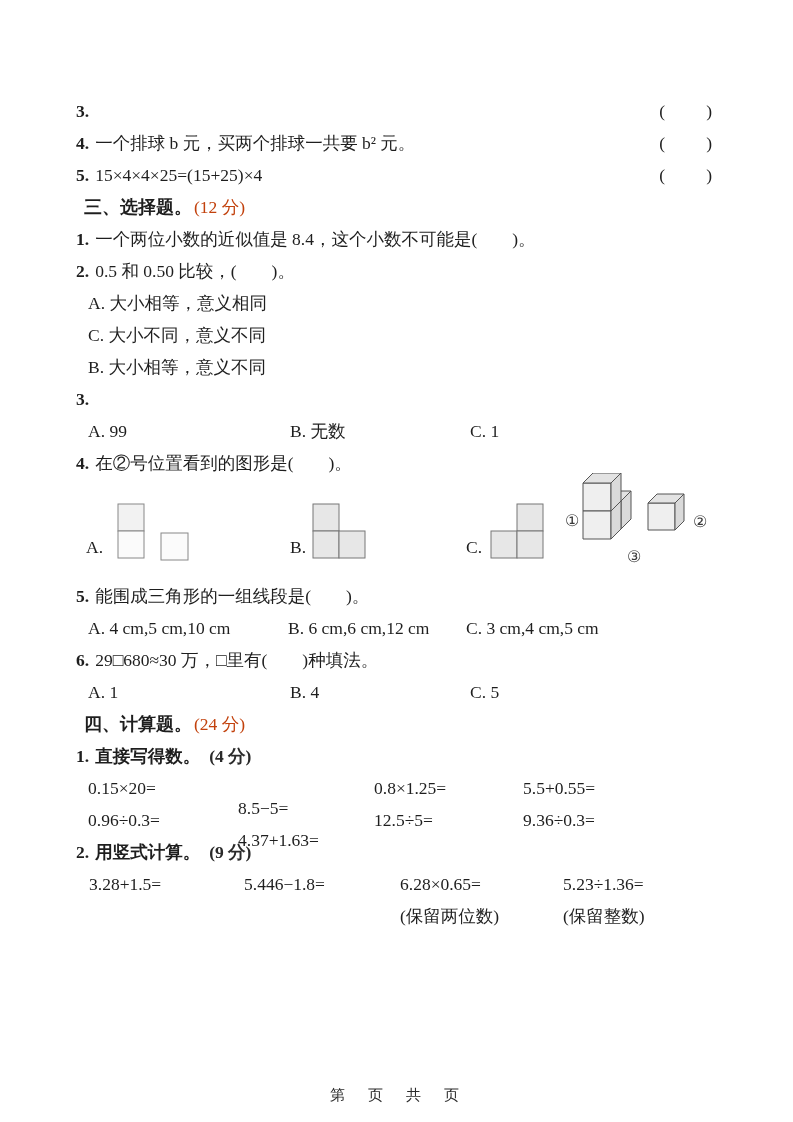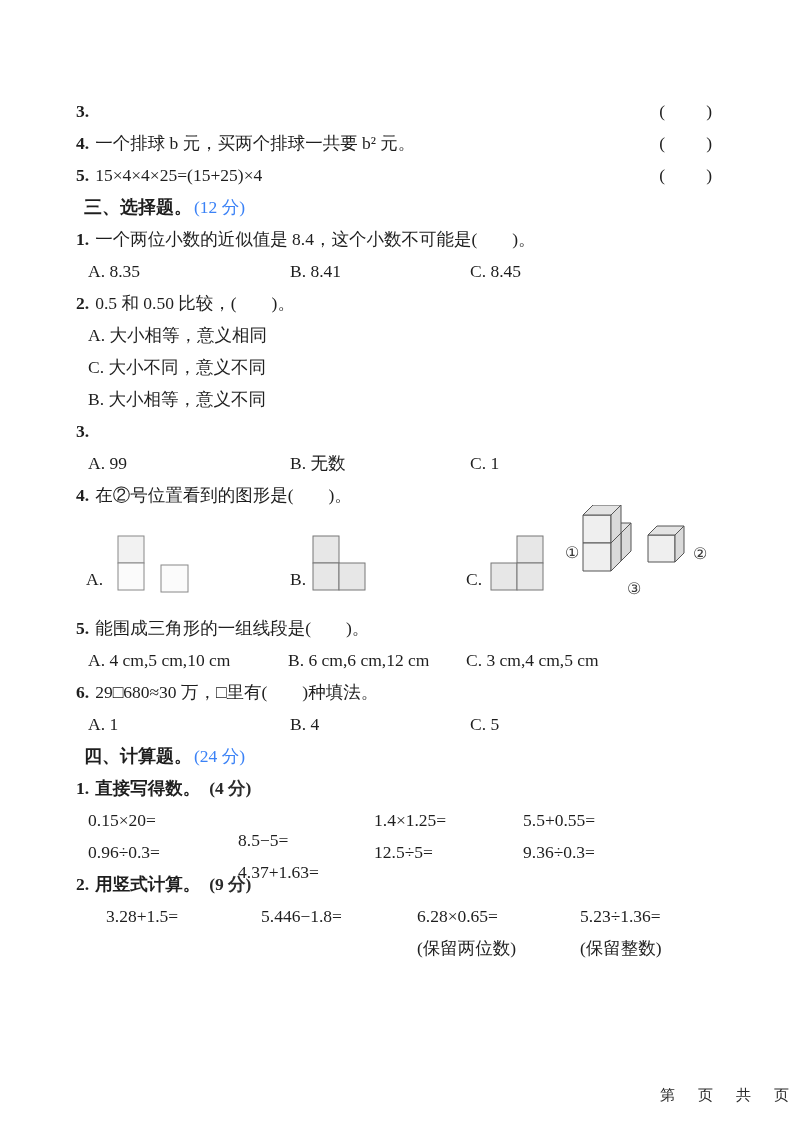--- a/index.html
+++ b/index.html
@@ -18,35 +18,35 @@
   }
   .line{
     height:32px;
     display:flex;
     align-items:center;
     font-size:17.5px;
     white-space:nowrap;
   }
   .qnum{font-weight:bold;margin-right:6px;}
   .sec-title{font-weight:bold;font-size:18px;margin-left:8px;}
-  .score{font-weight:normal;color:#3b82f6;margin-left:2px;}
+  .score{font-weight:normal;color:#c2410c;margin-left:2px;}
   .sub-score{font-weight:bold;color:#2a2a2a;margin-left:9px;}
   .bracket{margin-left:auto;padding-right:2px;letter-spacing:2px;}
   .opts{padding-left:12px;}
   .opts .c1{display:inline-block;width:202px;}
   .opts .c2{display:inline-block;width:180px;}
   .opts.wide .c1{width:200px;}
   .opts.wide .c2{width:178px;}
   .opts-v{padding-left:12px;}
   .calc{padding-left:12px;}
   .calc .k1{display:inline-block;width:150px;}
   .calc .k2{display:inline-block;width:136px;margin-top:40px;}
   .calc .k3{display:inline-block;width:149px;}
   .vert{padding-left:13px;}
-  .vert .k1{display:inline-block;width:155px;margin-left:17px;}
+  .vert .k1{display:inline-block;width:155px;}
   .vert .k2{display:inline-block;width:156px;}
   .vert .k3{display:inline-block;width:163px;}
   .figrow{
     position:relative;
     height:101px;
   }
   .figlabel{
     position:absolute;
     font-size:17.5px;
     top:58px;
@@ -54,21 +54,21 @@
   .circnum{
     position:absolute;
     font-size:16px;
     color:#3a3a3a;
   }
   .figsvg{position:absolute;}
   .footer{
     position:absolute;
     left:0; right:0;
     top:1086px;
-    text-align:right;
+    text-align:center;
     font-size:15px;
     color:#2b2b2b;
     letter-spacing:4px;
     font-family:"Liberation Sans","DejaVu Sans",sans-serif;
   }
 </style>
 </head>
 <body>
 
 <div class="content">
@@ -89,25 +89,20 @@
   </div>
 
   <div class="line">
     <span class="sec-title">三、选择题。</span>
     <span class="score">(12 分)</span>
   </div>
 
   <div class="line">
     <span class="qnum">1.</span>
     <span>一个两位小数的近似值是 8.4，这个小数不可能是(　　)。</span>
-  </div>
-  <div class="line opts">
-    <span class="c1">A. 8.35</span>
-    <span class="c2">B. 8.41</span>
-    <span class="c3">C. 8.45</span>
   </div>
 
   <div class="line">
     <span class="qnum">2.</span>
     <span>0.5 和 0.50 比较，(　　)。</span>
   </div>
   <div class="line opts-v">
     <span>A. 大小相等，意义相同</span>
   </div>
   <div class="line opts-v">
@@ -206,21 +201,21 @@
   </div>
 
   <div class="line">
     <span class="qnum">1.</span>
     <span class="qtext" style="font-weight:bold">直接写得数。</span>
     <span class="sub-score">(4 分)</span>
   </div>
   <div class="line calc">
     <span class="k1">0.15×20=</span>
     <span class="k2">8.5−5=</span>
-    <span class="k3">1.4×1.25=</span>
+    <span class="k3">0.8×1.25=</span>
     <span class="k4">5.5+0.55=</span>
   </div>
   <div class="line calc">
     <span class="k1">0.96÷0.3=</span>
     <span class="k2">4.37+1.63=</span>
     <span class="k3">12.5÷5=</span>
     <span class="k4">9.36÷0.3=</span>
   </div>
 
   <div class="line">

